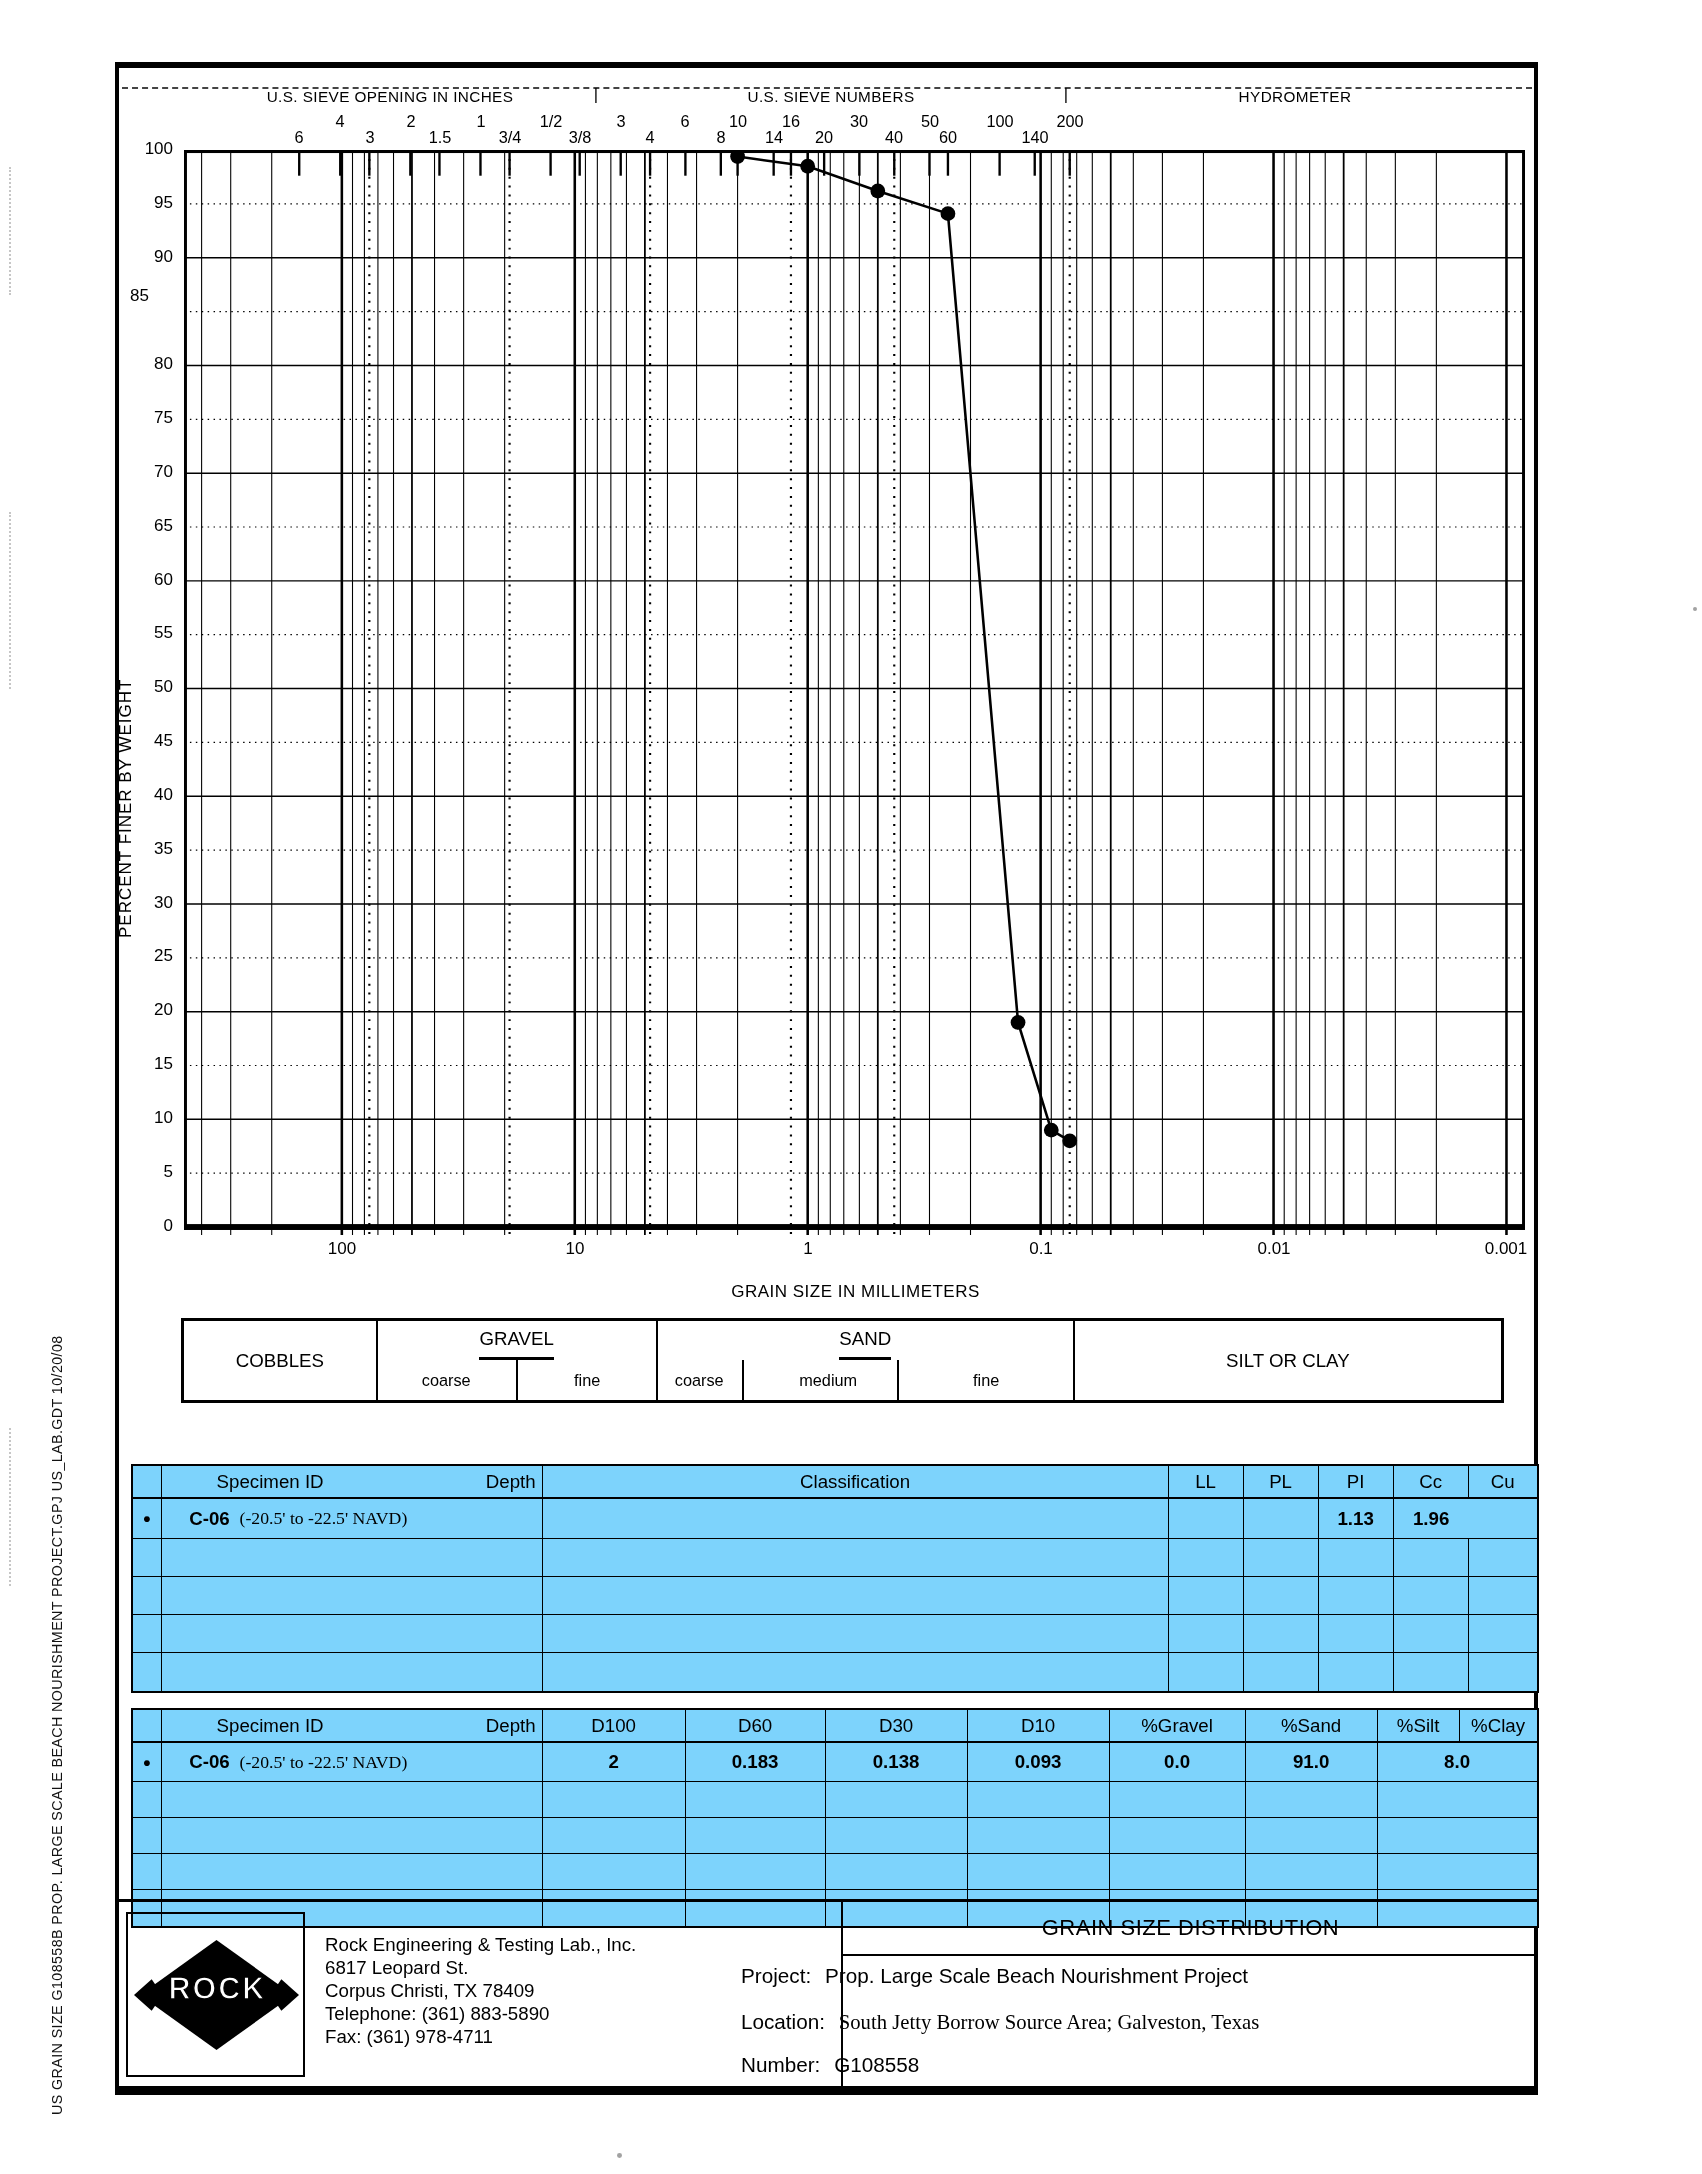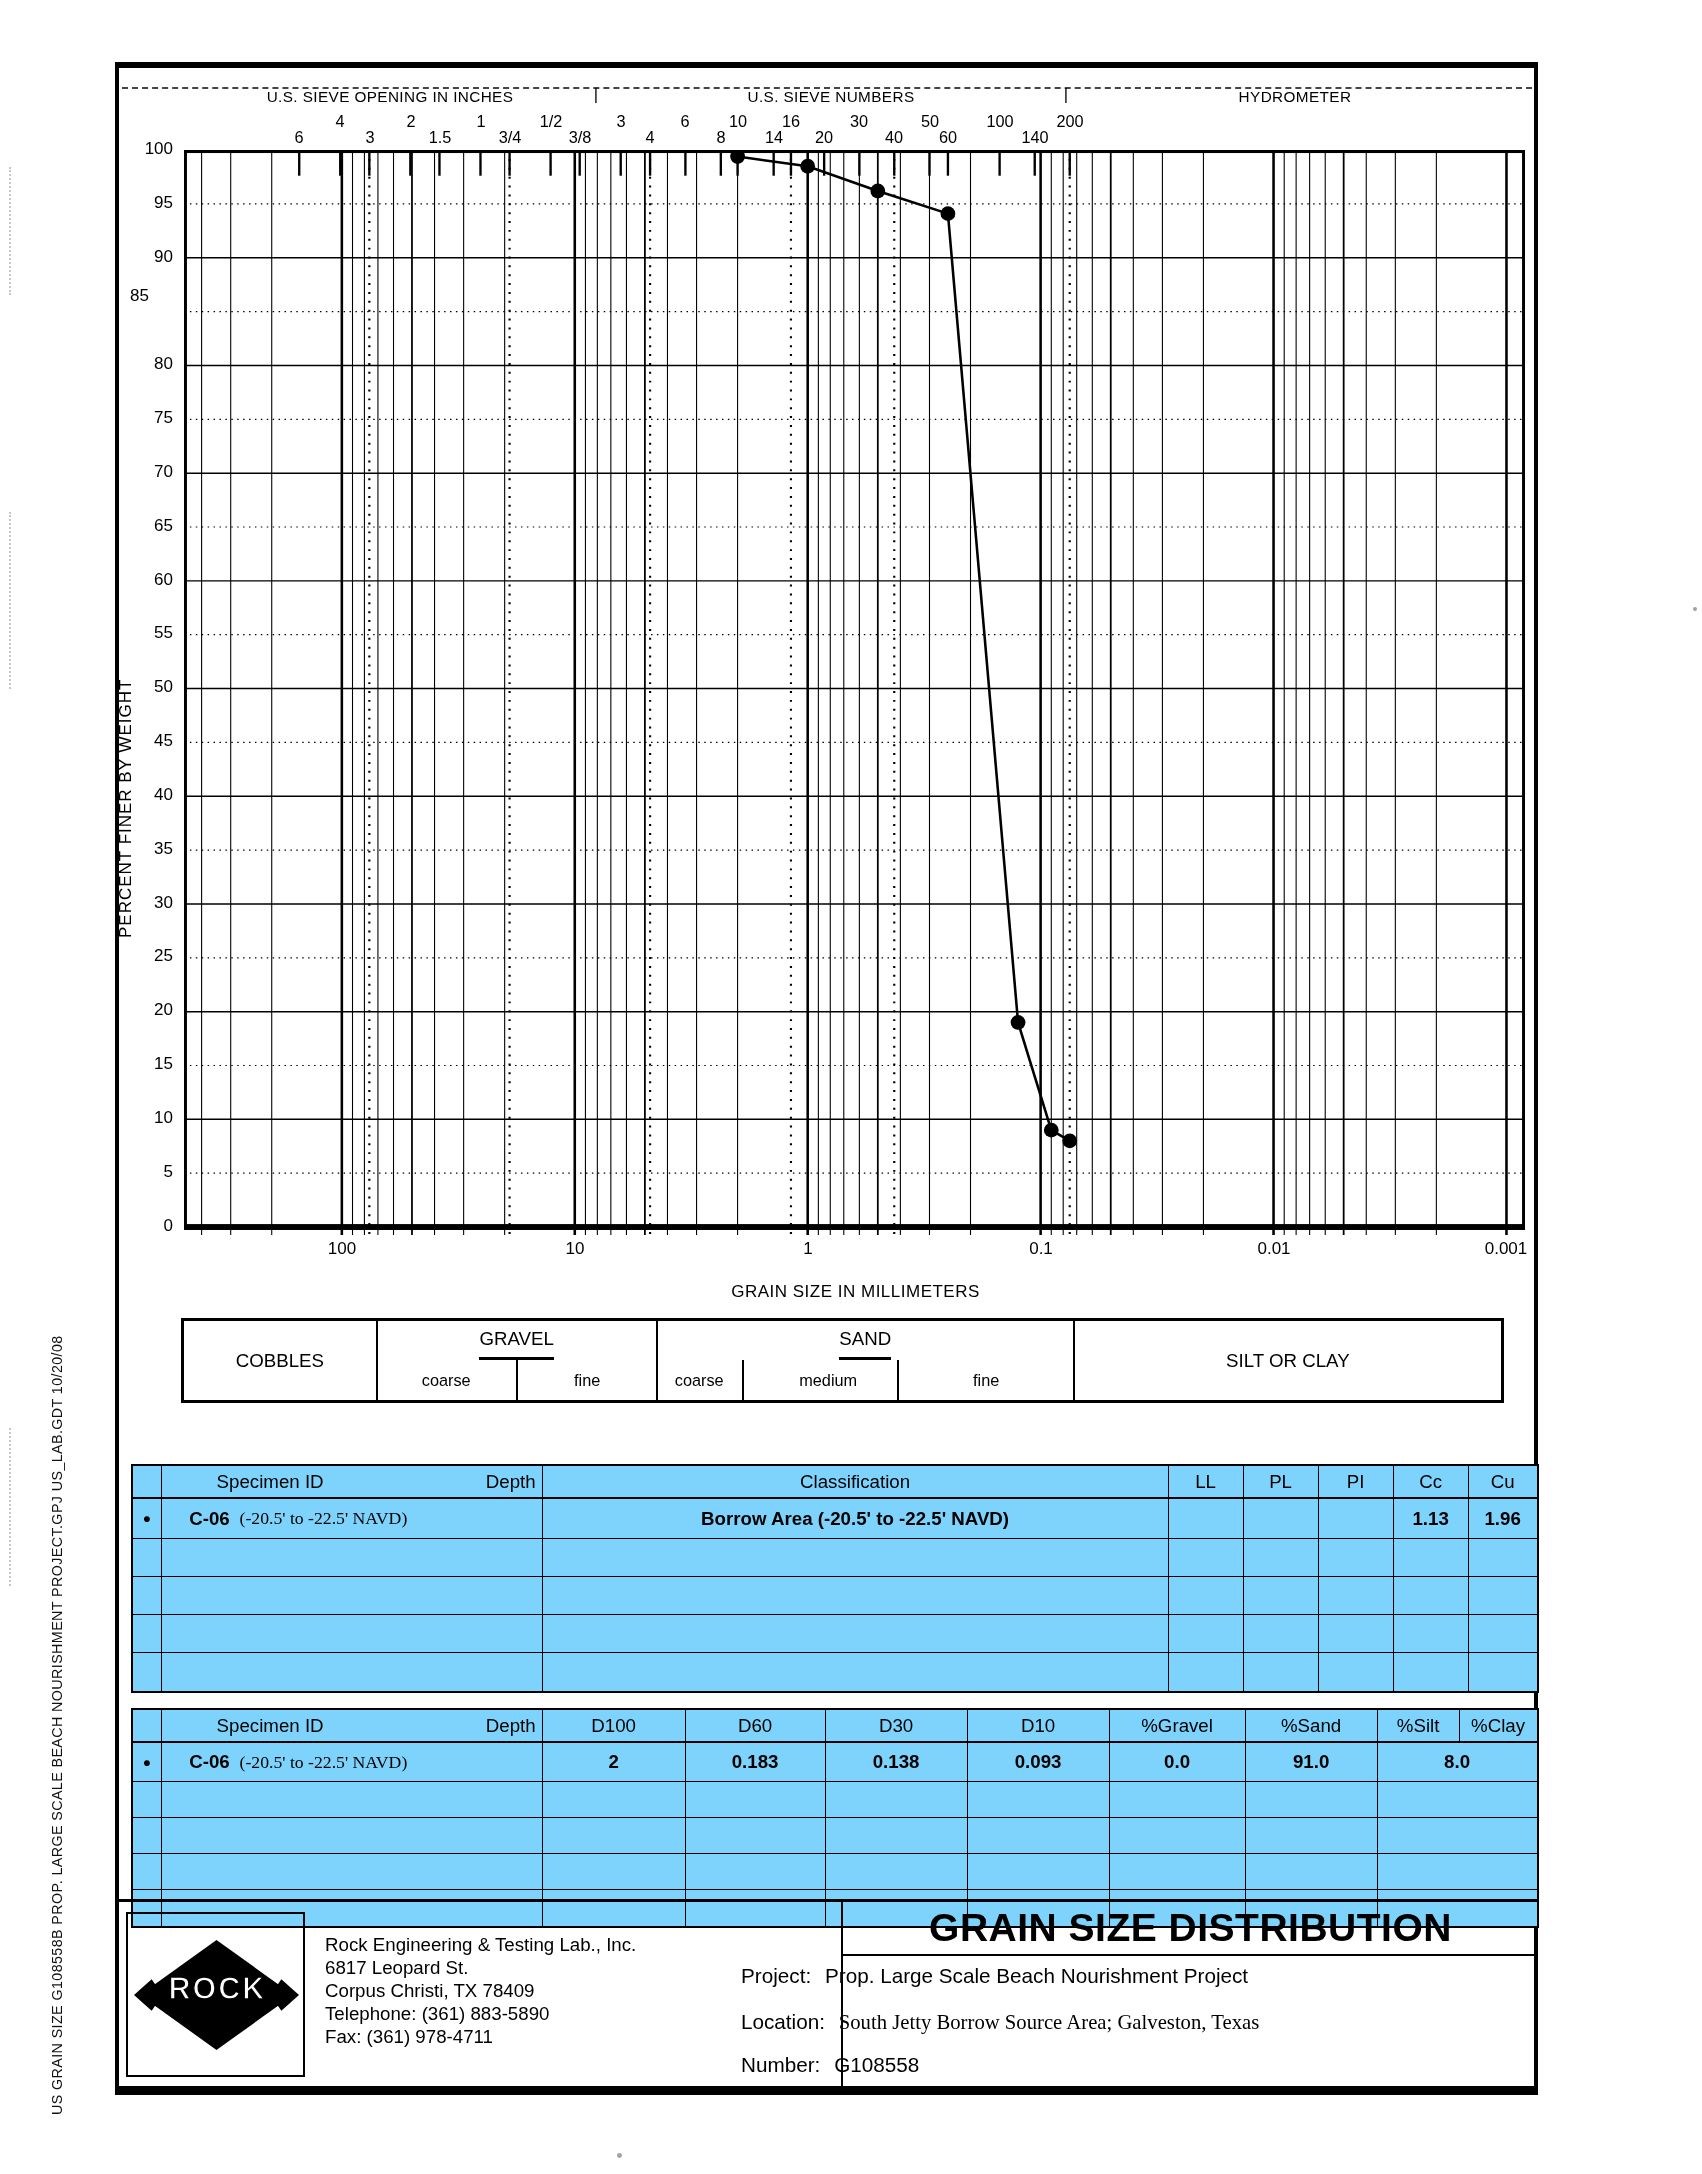--- a/index.html
+++ b/index.html
@@ -75,21 +75,21 @@
   .footer { position:absolute; left:115px; top:1899px; width:1423px; height:191px; border-top:3.9px solid #000; }
   .footer-divider { position:absolute; left:726px; top:0; width:2px; height:191px; background:#000; }
   .logo-box { position:absolute; left:10.8px; top:9.9px; width:179px; height:165px; border:2px solid #000; }
   .logo-emblem { position:absolute; left:4.9px; top:21.7px; }
   .logo-text { position:absolute; left:0; top:57px; width:179px; text-align:center; color:#fff; font-weight:bold;
       font-size:30.5px; letter-spacing:2px; -webkit-text-stroke:1.3px #000;
       text-shadow:0 0 1px #000; }
   .company-block { position:absolute; left:210px; top:30.5px; font-size:18.7px; line-height:23px; }
   .footer-title-row { position:absolute; left:728px; top:0; width:695px; height:54px; border-bottom:2.5px solid #000;
       display:flex; align-items:center; justify-content:center; }
-  .footer-title { font-size:39px; font-weight:bold; letter-spacing:0.5px; }
+  .footer-title { font-size:22px; font-weight:normal; letter-spacing:0.5px; }
   .footer-line { position:absolute; left:741px; width:680px; font-size:20.7px; display:flex; gap:13.8px; align-items:baseline; white-space:nowrap; }
   .fl-project { top:1964px; } .fl-location { top:2010px; } .fl-number { top:2053px; }
   .footer-line { }
   .serif-val { font-family:"Liberation Serif", serif; }
 </style>
 </head>
 <body>
 
 <div class="page">
 
@@ -321,21 +321,20 @@
       <div class="c head-txt">PI</div>
       <div class="c head-txt">Cc</div>
       <div class="c head-txt">Cu</div>
     </div>
     <div class="t-row g1 d1">
       <div class="c bullet-cell">●</div>
       <div class="c spec-id-cell">
         <span class="spec-id">C-06</span>
         <span class="depth-val">(-20.5' to -22.5' NAVD)</span>
       </div>
-      <div class="c bold-val">Borrow Area (-20.5' to -22.5' NAVD)</div>
       <div class="c"></div>
       <div class="c"></div>
       <div class="c"></div>
       <div class="c bold-val">1.13</div>
       <div class="c bold-val">1.96</div>
     </div>
     <div id="t1-empty">
         <div class="t-row g1 e1">
           <div class="c"></div>
           <div class="c"></div>

